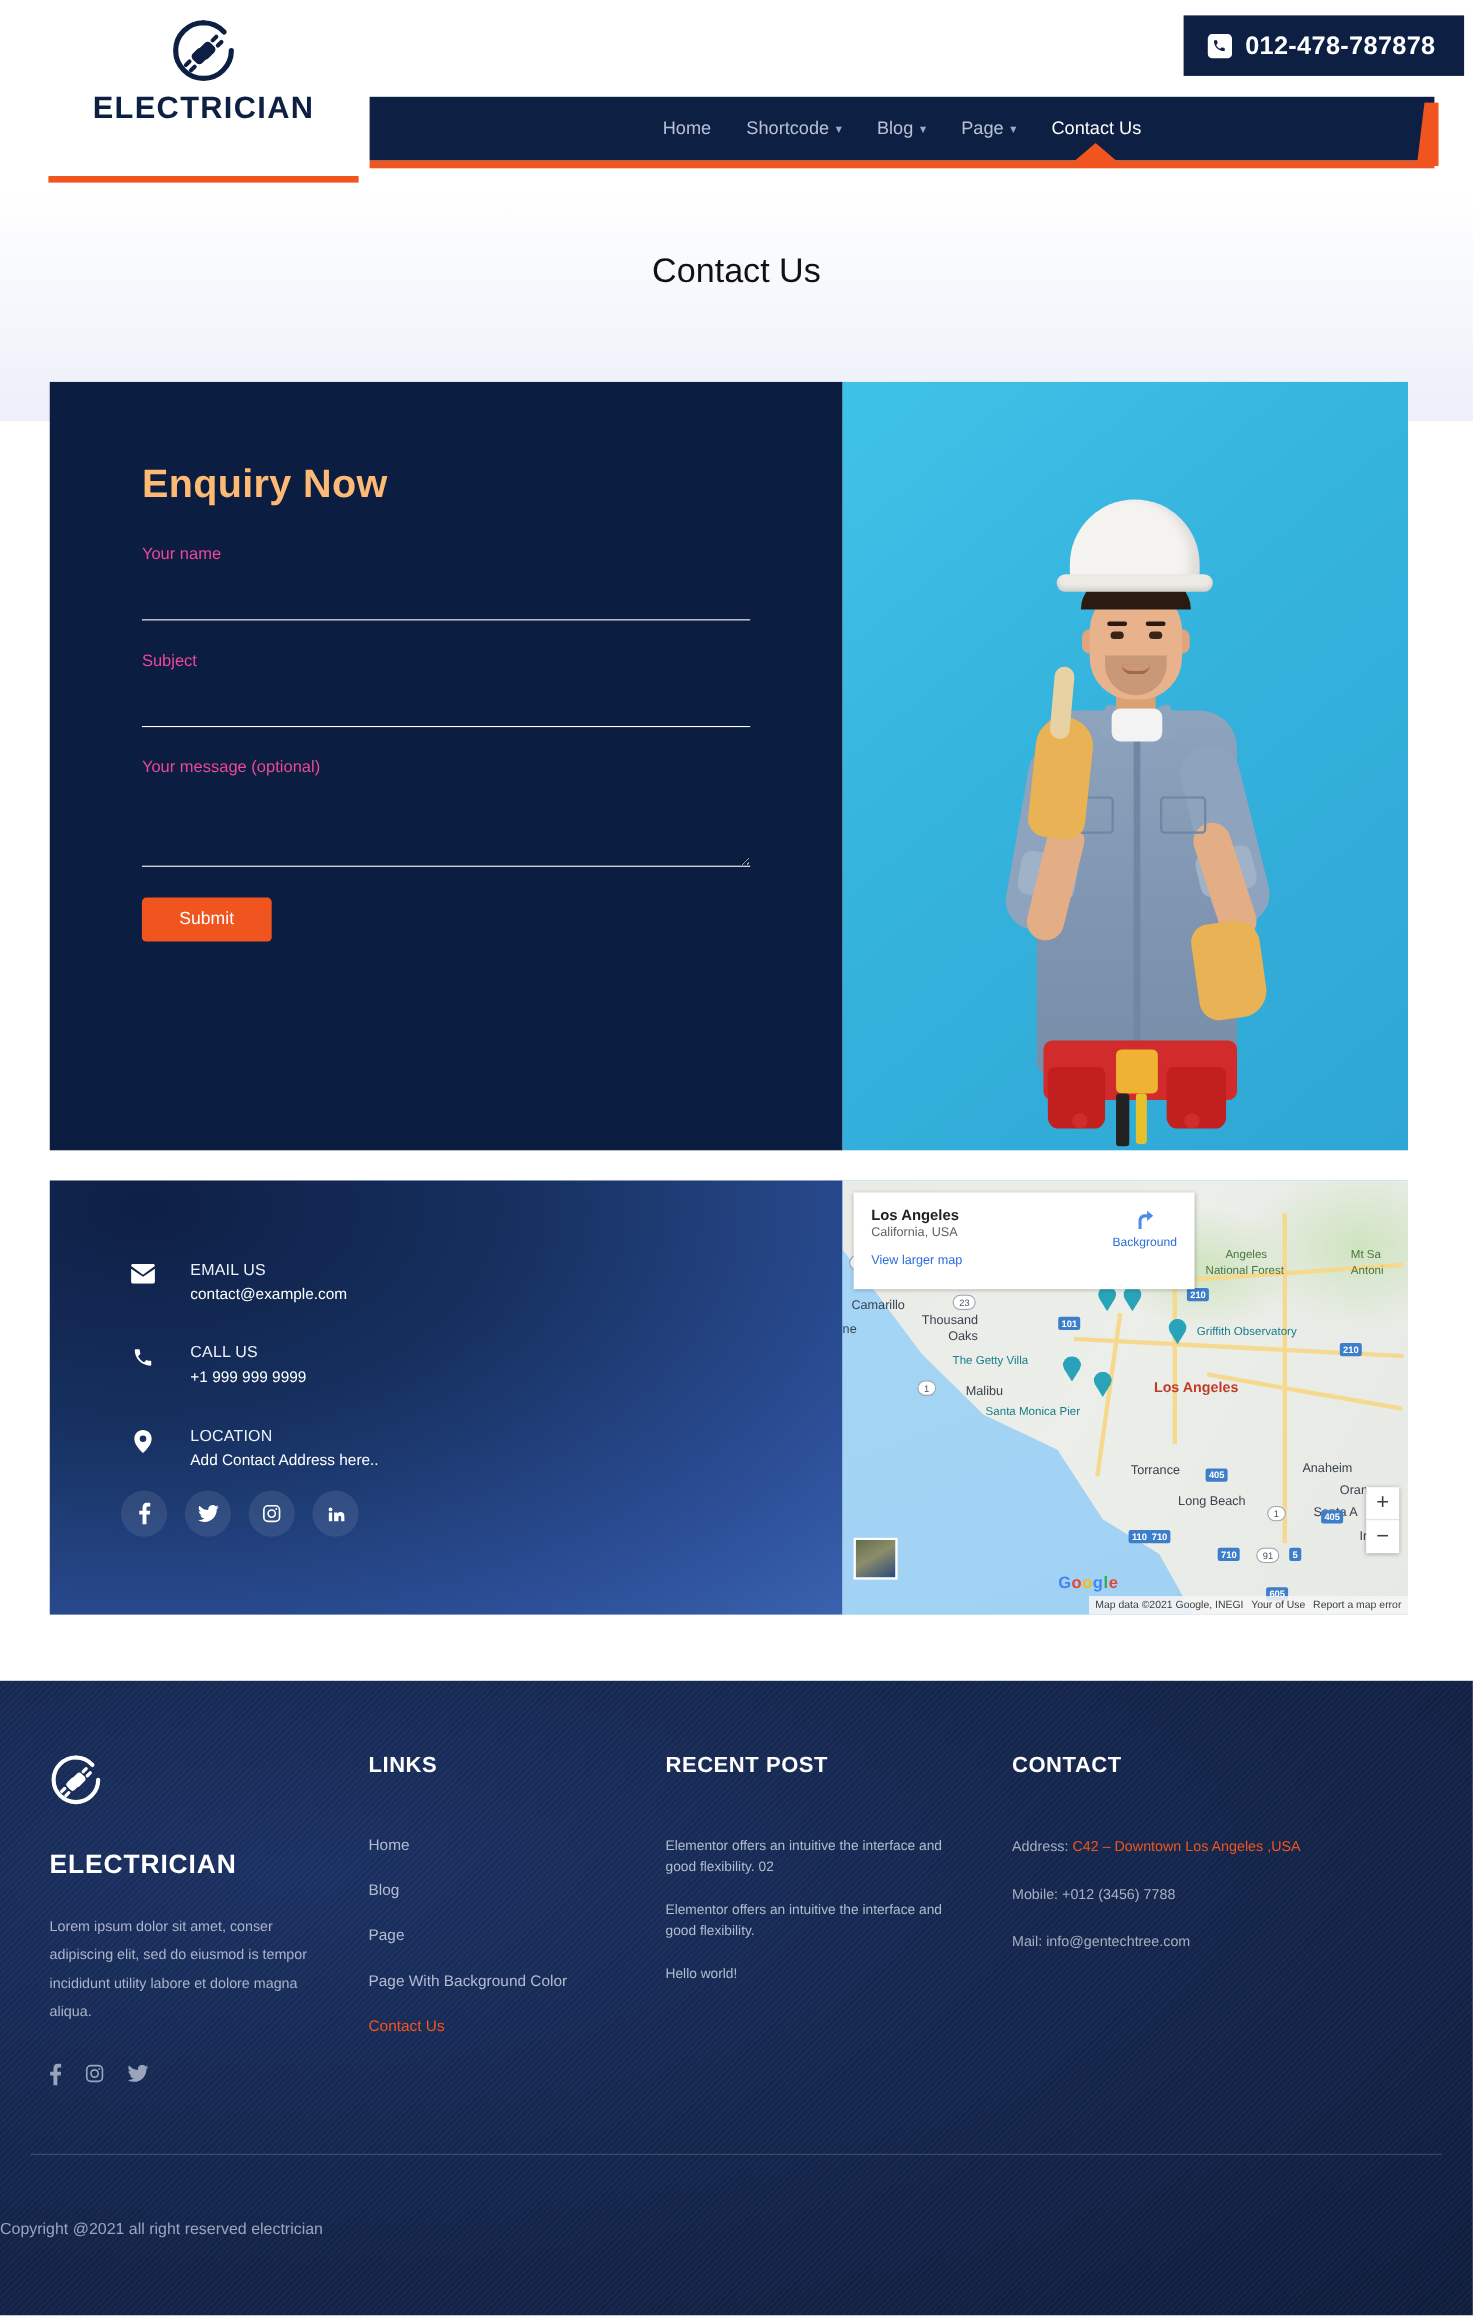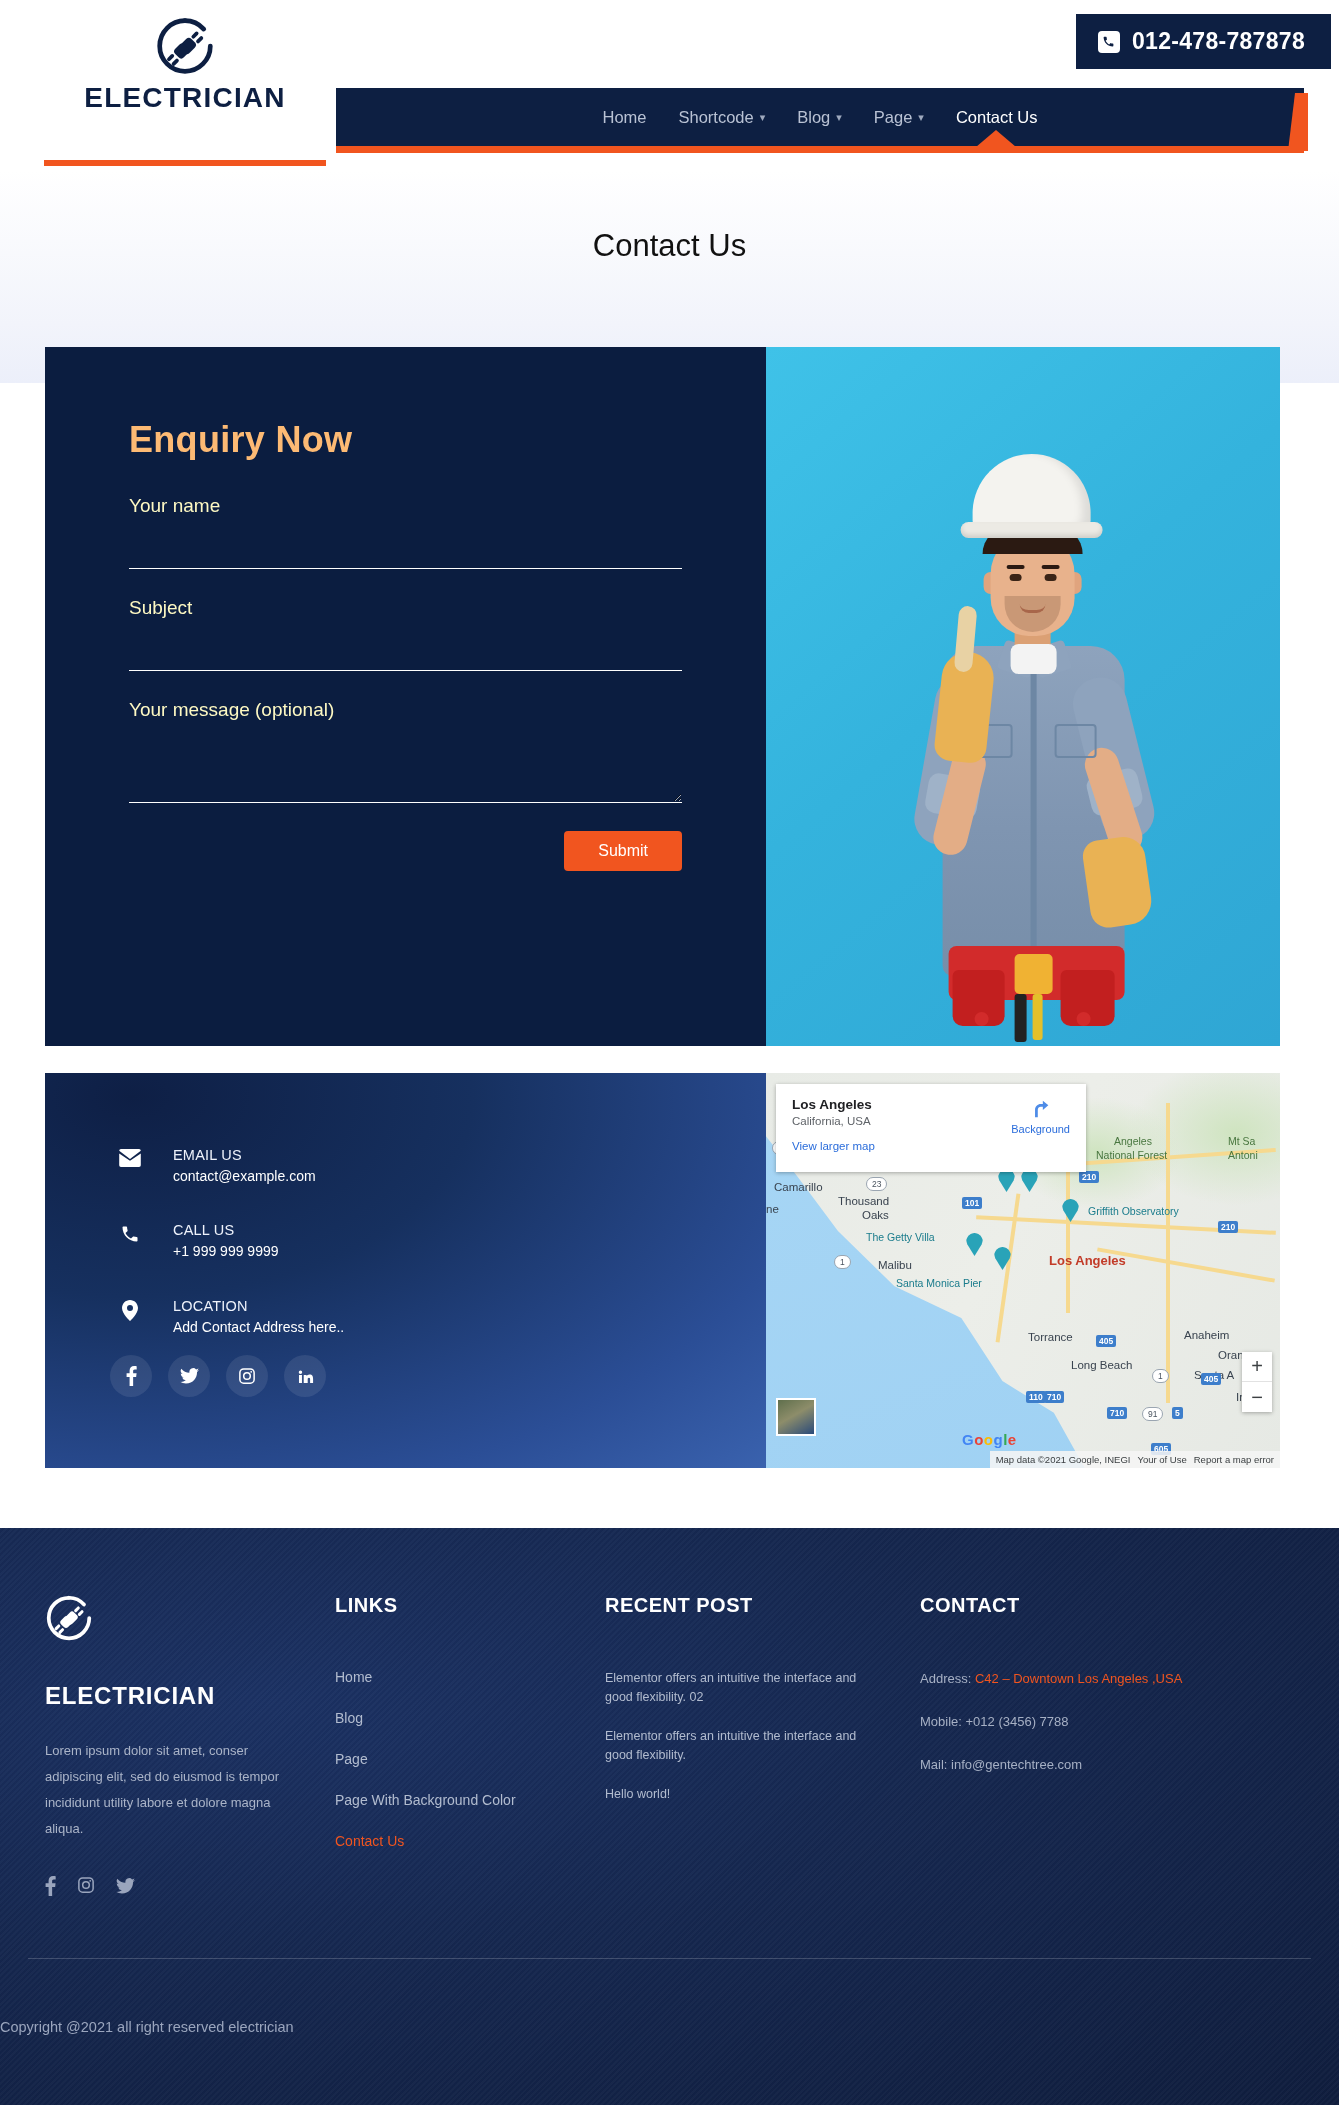--- a/index.html
+++ b/index.html
@@ -92,35 +92,35 @@
   }
   .enquiry-left {
     width: 721px; background: #0b1d40; padding: 72px 84px 0 84px;
   }
   .enquiry-title {
     font-size: 36px; color: #fdba74; font-weight: bold; letter-spacing: .3px;
     margin-bottom: 34px;
   }
   .field { margin-bottom: 28px; position: relative; }
   .field-label {
-    color: #fef9c3; font-size: 19px; display: block; margin-bottom: 30px;
+    color: #ec4899; font-size: 15px; display: block; margin-bottom: 30px;
   }
   .field-input {
     width: 553px; background: transparent; border: none;
     border-bottom: 1.4px solid #ffffff; color: #ffffff;
     font-size: 15px; padding: 0 0 4px 0; font-family: "Liberation Sans", sans-serif;
     display: block; outline: none;
   }
   .field-textarea {
     width: 553px; height: 52px; background: transparent; border: none;
     border-bottom: 1.4px solid #ffffff; color: #ffffff;
     font-size: 15px; resize: vertical;
     font-family: "Liberation Sans", sans-serif; outline: none; display: block;
   }
-  .submit-row { width: 553px; display: flex; justify-content: flex-end; margin-top: 10px; }
+  .submit-row { width: 553px; display: flex; margin-top: 10px; }
   .submit-btn {
     background: #f1551f; color: #ffffff; border: none; border-radius: 4px;
     padding: 11px 34px; font-size: 16px; cursor: pointer;
     font-family: "Liberation Sans", sans-serif;
   }
 
   .enquiry-right {
     width: 514px; position: relative; overflow: hidden;
     background: linear-gradient(140deg, #3fc2e8 0%, #34b3dd 45%, #2fa6d4 100%);
   }

